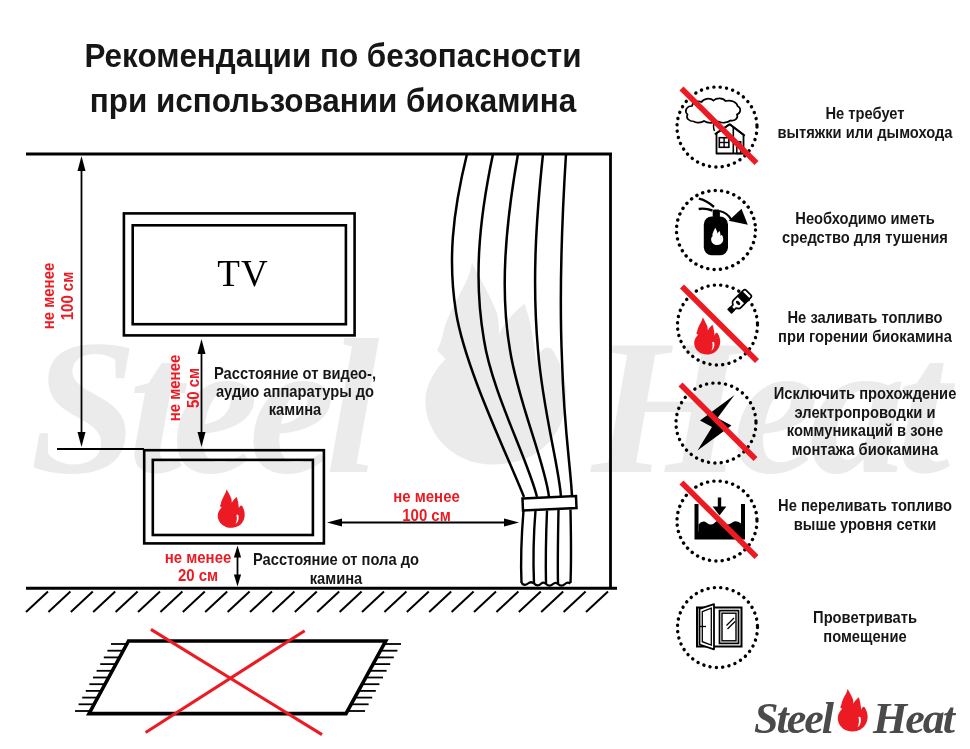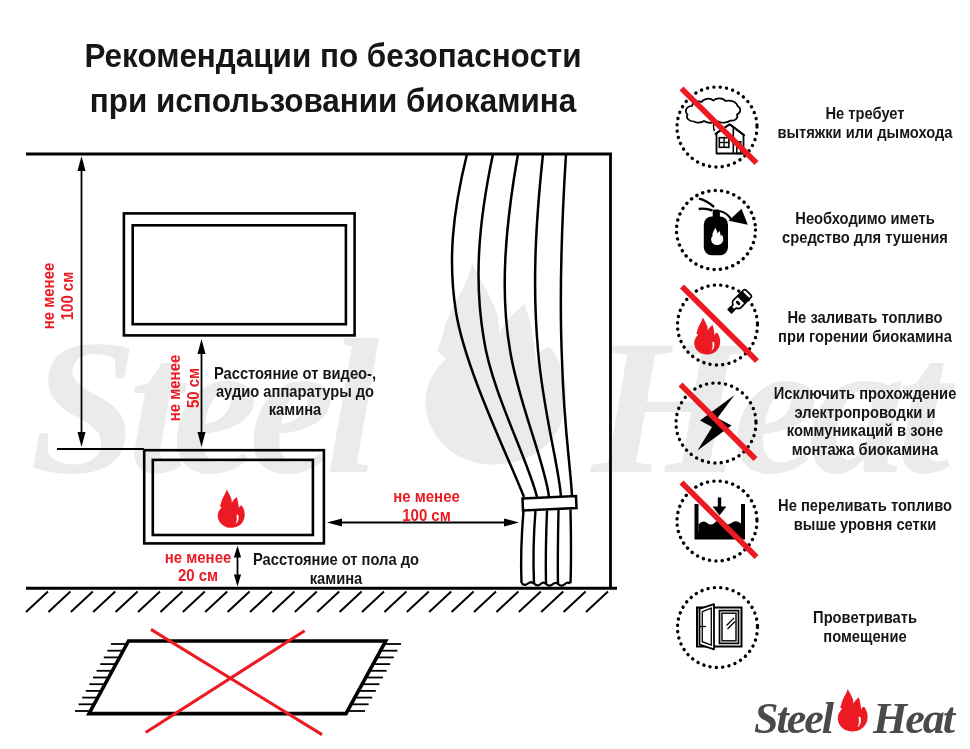--- a/index.html
+++ b/index.html
@@ -215,20 +215,21 @@
         <g transform="translate(83,-44.5) scale(1.106)">
           <path d="M9.6,0.2 C11.3,3.4 13.2,6.6 14.4,9.8 C14.7,11.2 14.8,12.6 14.8,13.9 C15.6,11.9 17.8,9.5 19.7,8.0 C20.7,10.7 21.5,15.0 21.9,19.2 C22.8,16.2 24.3,15.8 25.2,17.1 C26.9,20.0 27.7,22.9 27.7,25.4 C27.7,30.7 25.1,34.9 21.3,37.0 C17.9,38.9 13.1,39.3 9.5,38.2 C4.3,36.6 0.7,31.9 0.7,26.6 C0.7,23.4 2.6,20.6 4.6,18.6 L2.9,16.9 C4.2,14.9 4.0,12.5 5.2,10.4 C6.2,7.6 9.2,3.6 9.6,0.2 Z" fill="#ec1b23"></path>
           <path d="M19.4,26.2 C20.2,29.0 19.9,31.9 18.6,35.0 C20.7,33.7 21.9,30.7 21.6,27.5 C21.5,25.8 20.1,24.9 19.4,26.2 Z" fill="#ffffff"></path>
         </g>
         <text x="119" y="0" font-family="Liberation Serif" font-style="italic" font-weight="bold" font-size="44" letter-spacing="-2" fill="#4a4a4a">Heat</text>
       </g>
 </svg>
 
 <div class="t ctr" style="left:0px;top:33px;width:666px;font-size:33px;line-height:45px;transform:scaleX(0.952);">Рекомендации по безопасности<br>при использовании биокамина</div>
 
+<div style="position:absolute;left:193px;top:252px;width:100px;text-align:center;font-family:'Liberation Serif',serif;font-size:37px;letter-spacing:1px;color:#000000;">TV</div>
 
 <div class="t red ctr" style="left:-3px;top:277px;width:121px;font-size:17px;line-height:19px;transform:rotate(-90deg) scaleX(0.88);">не менее<br>100 см</div>
 
 <div class="t red ctr" style="left:123px;top:369px;width:121px;font-size:17px;line-height:19px;transform:rotate(-90deg) scaleX(0.88);">не менее<br>50 см</div>
 
 <div class="t ctr" style="left:185px;top:365px;width:220px;font-size:17px;line-height:18px;transform:scaleX(0.865);">Расстояние от видео-, аудио аппаратуры до камина</div>
 
 <div class="t red ctr" style="left:346px;top:488px;width:161px;font-size:17px;line-height:18.5px;transform:scaleX(0.88);">не менее<br>100 см</div>
 
 <div class="t red ctr" style="left:118px;top:549px;width:160px;font-size:17px;line-height:18px;transform:scaleX(0.88);">не менее<br>20 см</div>

